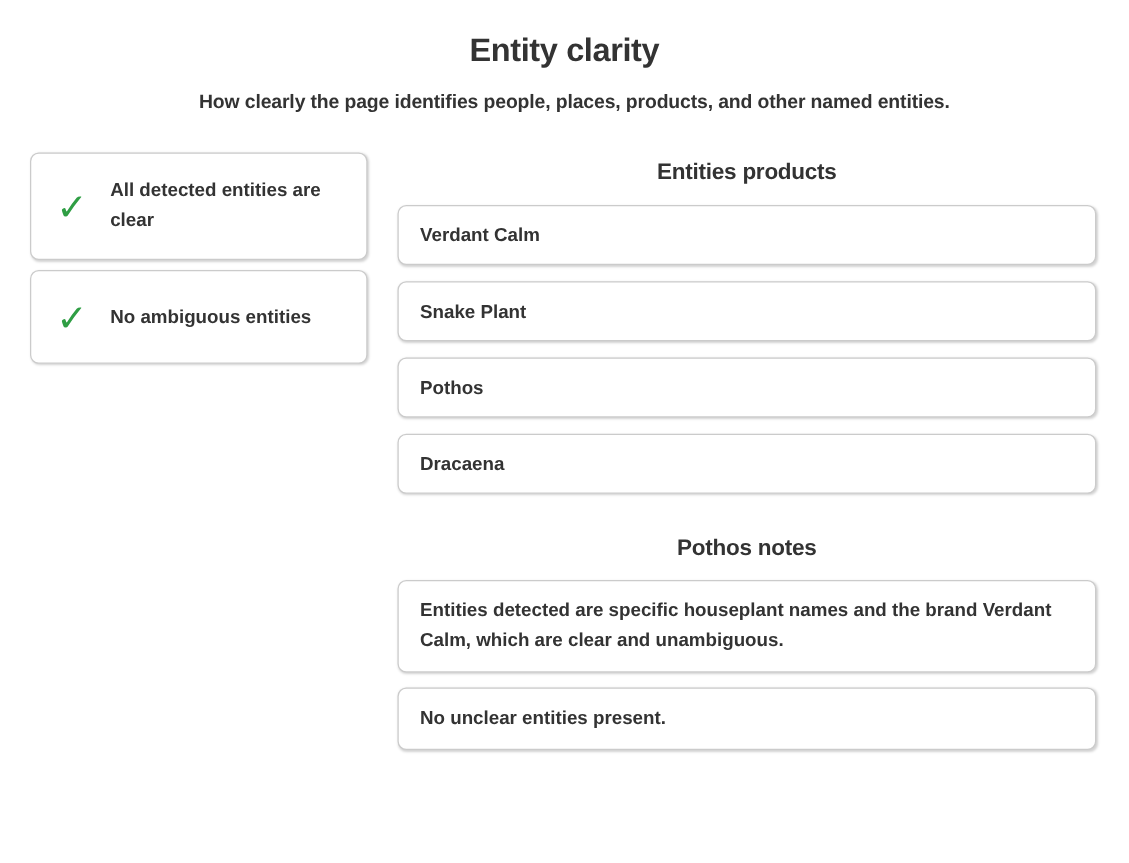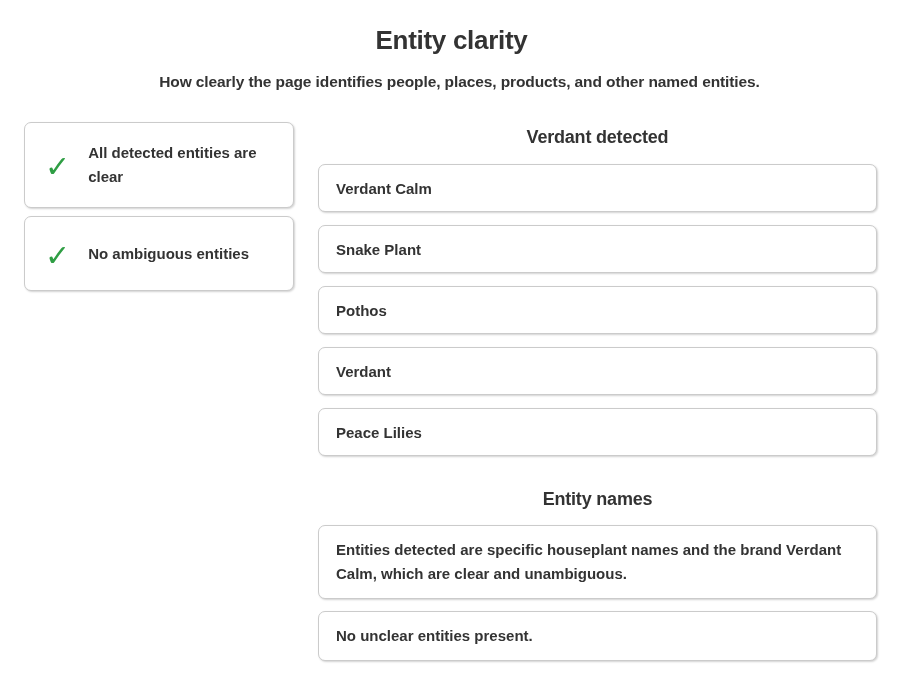--- a/index.html
+++ b/index.html
@@ -114,39 +114,36 @@
         <span class="check-label">All detected entities are clear</span>
       </div>
       <div class="card check-card short">
         <span class="check-glyph">✓</span>
         <span class="check-label">No ambiguous entities</span>
       </div>
     </div>
 
     <div class="right-col">
 
-      <h2 class="section-heading heading-entities">Verdant detected</h2>
+      <h2 class="section-heading heading-entities">Entities products</h2>
 
       <div class="card entity-box">
         <span>Verdant Calm</span>
       </div>
       <div class="card entity-box">
         <span>Snake Plant</span>
       </div>
       <div class="card entity-box">
         <span>Pothos</span>
       </div>
       <div class="card entity-box">
-        <span>Verdant</span>
-      </div>
-      <div class="card entity-box">
-        <span>Peace Lilies</span>
+        <span>Dracaena</span>
       </div>
 
-      <h2 class="section-heading heading-notes">Entity names</h2>
+      <h2 class="section-heading heading-notes">Pothos notes</h2>
 
       <div class="card note-box">
         <span>Entities detected are specific houseplant names and the brand Verdant Calm, which are clear and unambiguous.</span>
       </div>
       <div class="card note-box">
         <span>No unclear entities present.</span>
       </div>
 
     </div>
   </div>

